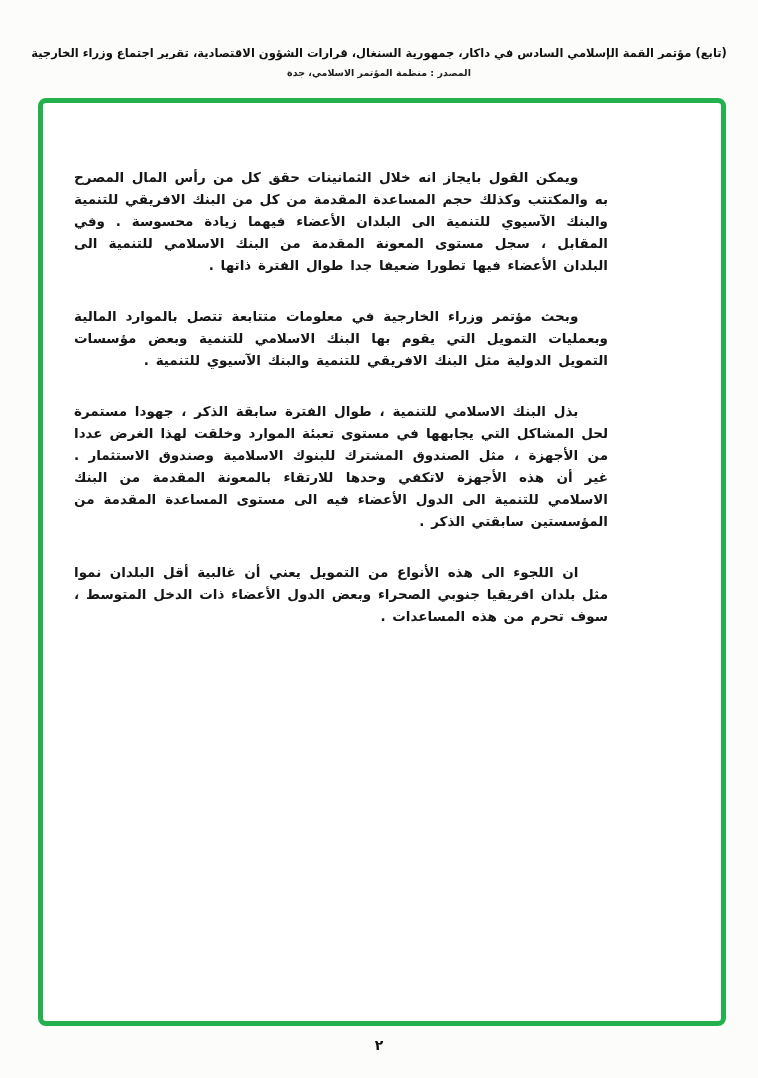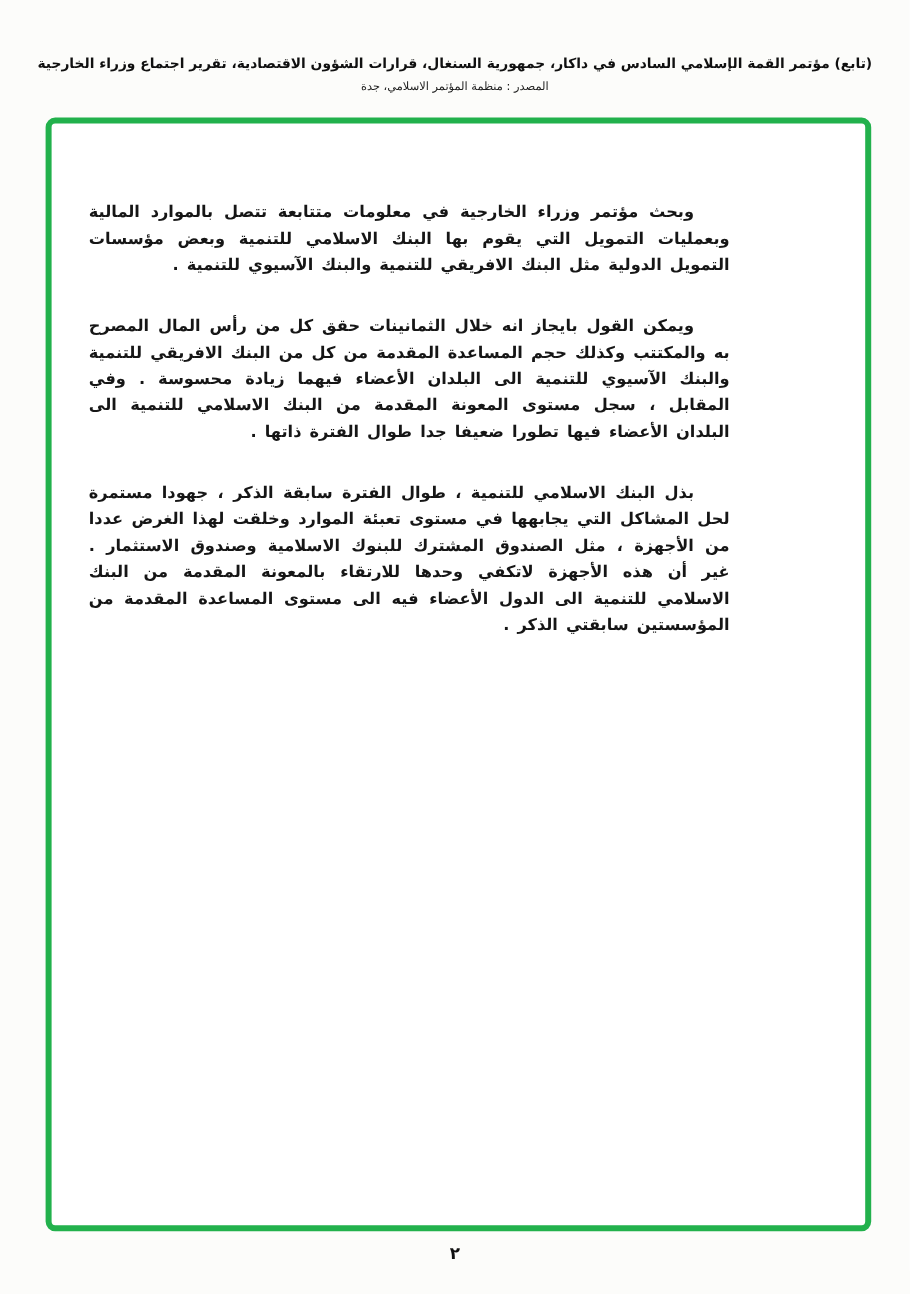--- a/index.html
+++ b/index.html
@@ -19,21 +19,21 @@
     direction: rtl;
   }
   .header-line1 {
     font-size: 11.5px;
     font-weight: bold;
     color: #101010;
     letter-spacing: 0.2px;
   }
   .header-line2 {
     font-size: 9.5px;
-    font-weight: normal;
+    font-weight: bold;
     color: #1c1c1c;
     margin-top: 7px;
   }
   .green-frame {
     position: absolute;
     left: 38px;
     top: 98px;
     width: 688px;
     height: 928px;
     border: 5px solid #22b14c;
@@ -72,18 +72,19 @@
 <body>
 
 <div class="header">
   <div class="header-line1">(تابع) مؤتمر القمة الإسلامي السادس في داكار، جمهورية السنغال، قرارات الشؤون الاقتصادية، تقرير اجتماع وزراء الخارجية</div>
   <div class="header-line2">المصدر : منظمة المؤتمر الاسلامي، جدة</div>
 </div>
 
 <div class="green-frame"></div>
 
 <div class="content">
+  <p>ويمكن القول بايجاز انه خلال الثمانينات حقق كل من رأس المال المصرح به والمكتتب وكذلك حجم المساعدة المقدمة من كل من البنك الافريقي للتنمية والبنك الآسيوي للتنمية الى البلدان الأعضاء فيهما زيادة محسوسة . وفي المقابل ، سجل مستوى المعونة المقدمة من البنك الاسلامي للتنمية الى البلدان الأعضاء فيها تطورا ضعيفا جدا طوال الفترة ذاتها .</p>
   <p>وبحث مؤتمر وزراء الخارجية في معلومات متتابعة تتصل بالموارد المالية وبعمليات التمويل التي يقوم بها البنك الاسلامي للتنمية وبعض مؤسسات التمويل الدولية مثل البنك الافريقي للتنمية والبنك الآسيوي للتنمية .</p>
-  <p>ويمكن القول بايجاز انه خلال الثمانينات حقق كل من رأس المال المصرح به والمكتتب وكذلك حجم المساعدة المقدمة من كل من البنك الافريقي للتنمية والبنك الآسيوي للتنمية الى البلدان الأعضاء فيهما زيادة محسوسة . وفي المقابل ، سجل مستوى المعونة المقدمة من البنك الاسلامي للتنمية الى البلدان الأعضاء فيها تطورا ضعيفا جدا طوال الفترة ذاتها .</p>
   <p>بذل البنك الاسلامي للتنمية ، طوال الفترة سابقة الذكر ، جهودا مستمرة لحل المشاكل التي يجابهها في مستوى تعبئة الموارد وخلقت لهذا الغرض عددا من الأجهزة ، مثل الصندوق المشترك للبنوك الاسلامية وصندوق الاستثمار . غير أن هذه الأجهزة لاتكفي وحدها للارتقاء بالمعونة المقدمة من البنك الاسلامي للتنمية الى الدول الأعضاء فيه الى مستوى المساعدة المقدمة من المؤسستين سابقتي الذكر .</p>
+  <p>ان اللجوء الى هذه الأنواع من التمويل يعني أن غالبية أقل البلدان نموا مثل بلدان افريقيا جنوبي الصحراء وبعض الدول الأعضاء ذات الدخل المتوسط ، سوف تحرم من هذه المساعدات .</p>
 </div>
 
 <div class="page-number">٢</div>
 
 </body></html>

